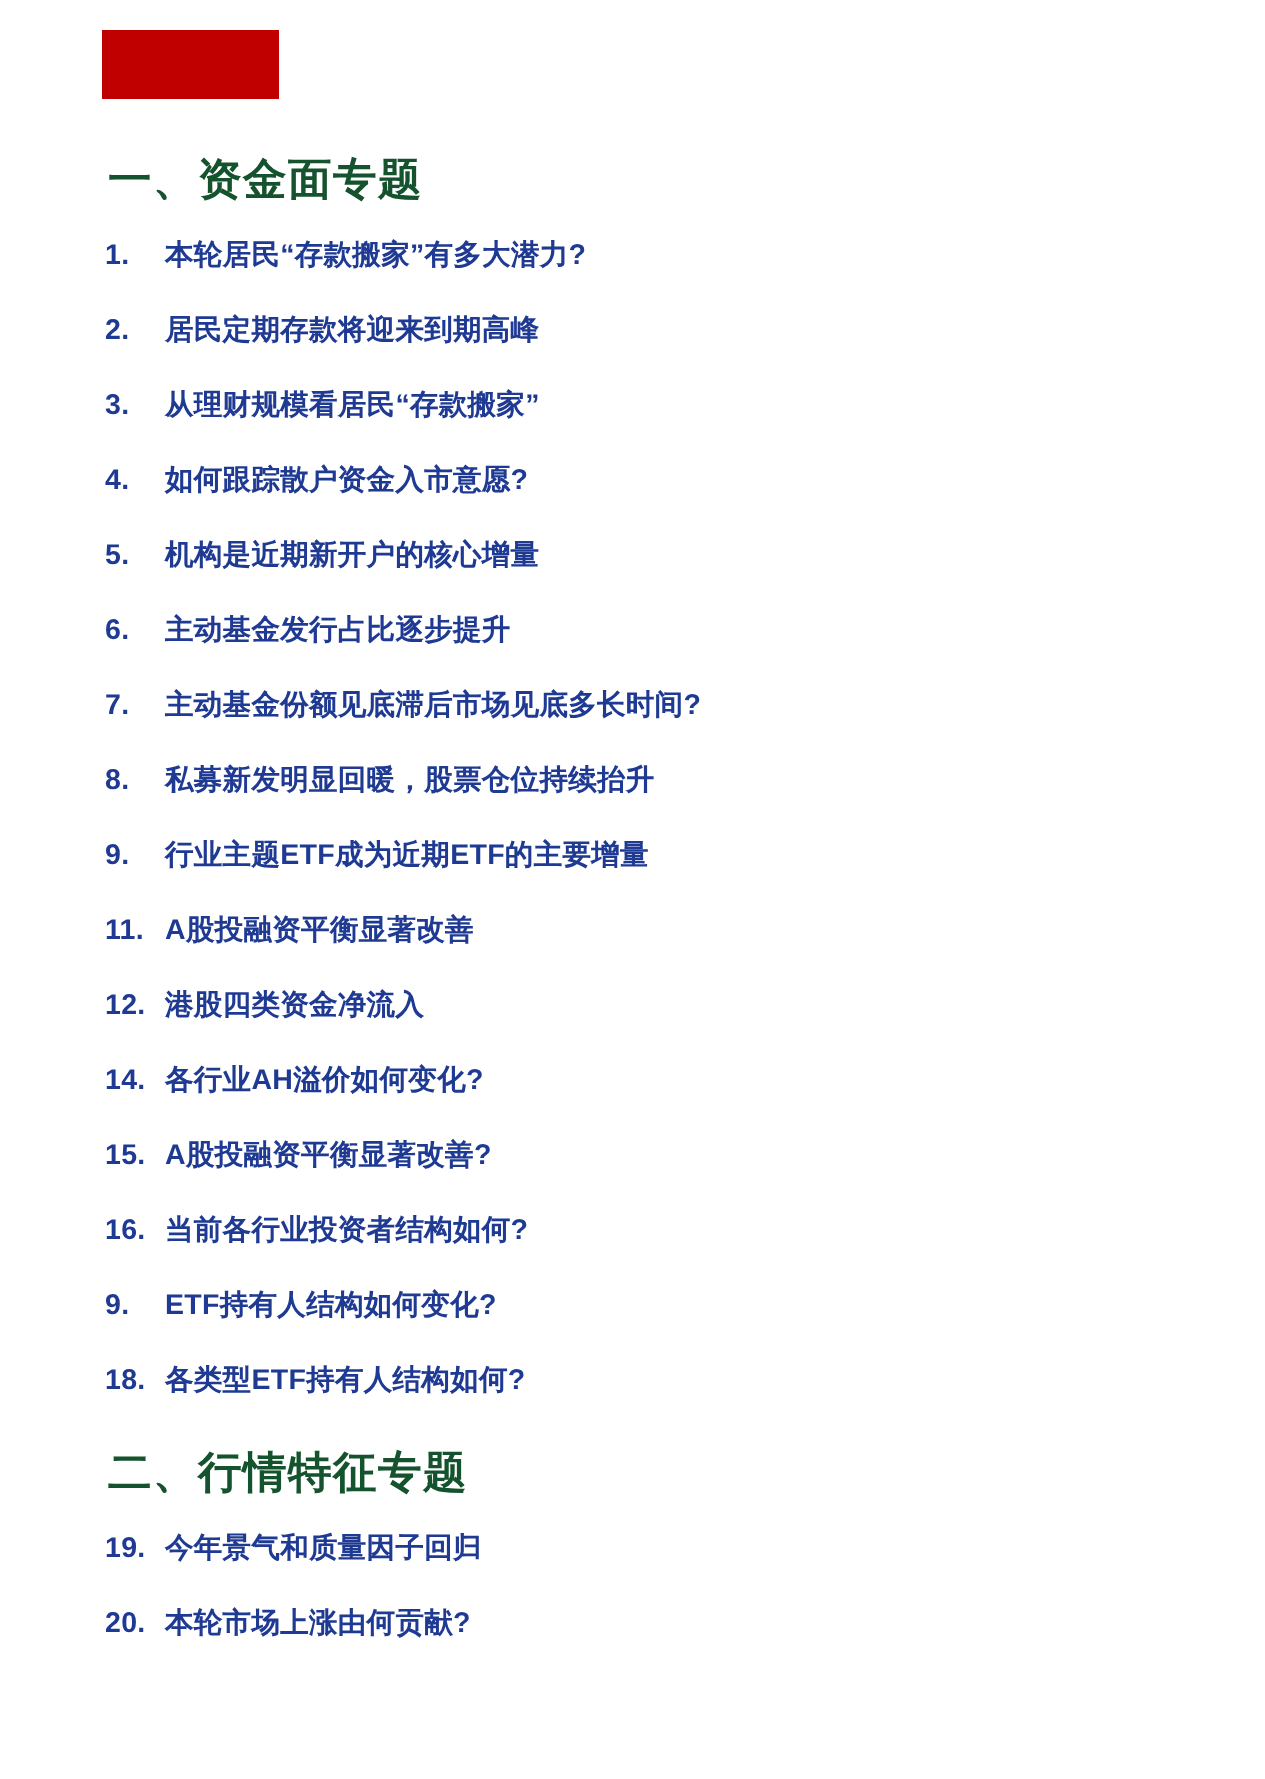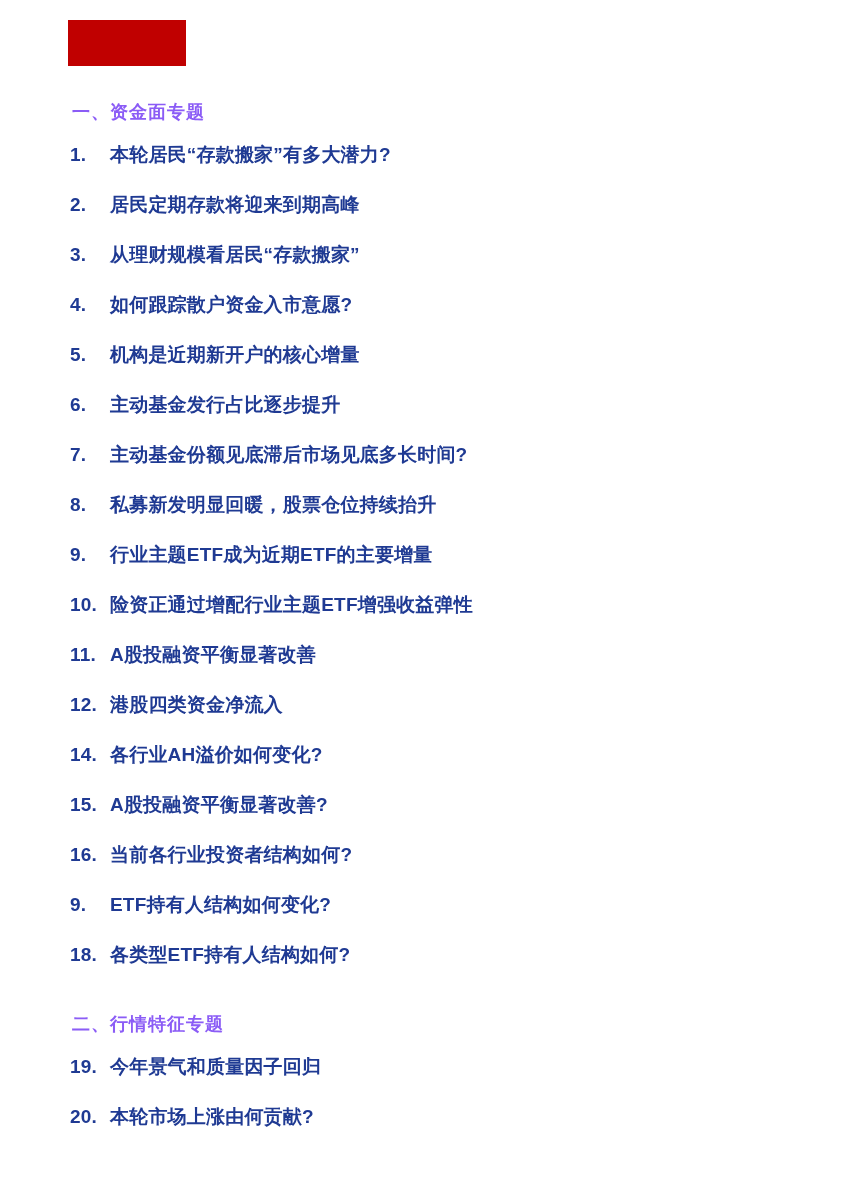--- a/index.html
+++ b/index.html
@@ -43,23 +43,23 @@
     font-weight: bold;
     color: #c00000;
     letter-spacing: 2px;
     line-height: 52px;
     padding-left: 4px;
     -webkit-text-stroke: 0.6px #c00000;
   }
   
   .section-head {
     margin: 34px 0 6px 72px;
-    font-size: 18px;
+    font-size: 29px;
     font-weight: bold;
-    color: #8b5cf6;
+    color: #14532d;
     letter-spacing: 1px;
     font-family: Liberation Serif, serif;
   }
   .toc-list {
     margin: 0;
     padding: 0;
     list-style: none;
   }
   .toc-item {
     display: flex;
@@ -75,21 +75,21 @@
   .toc-item .idx {
     width: 40px;
     flex: 0 0 40px;
     text-align: left;
     color: #1f3a93;
   }
   .toc-item .label {
     flex: 1 1 auto;
   }
   .section-2 {
-    margin-top: 32px;
+    margin-top: 16px;
   }
 </style>
 </head>
 <body>
 
 <div class="page">
 
   <div class="title-block">
     <div class="title-underline"></div>
     <div class="title-text">目录</div>
@@ -128,24 +128,20 @@
     </li>
     <li class="toc-item">
       <span class="idx">8.</span>
       <span class="label">私募新发明显回暖，股票仓位持续抬升</span>
     </li>
     <li class="toc-item">
       <span class="idx">9.</span>
       <span class="label">行业主题ETF成为近期ETF的主要增量</span>
     </li>
     <li class="toc-item">
-      <span class="idx">10.</span>
-      <span class="label">险资正通过增配行业主题ETF增强收益弹性</span>
-    </li>
-    <li class="toc-item">
       <span class="idx">11.</span>
       <span class="label">A股投融资平衡显著改善</span>
     </li>
     <li class="toc-item">
       <span class="idx">12.</span>
       <span class="label">港股四类资金净流入</span>
     </li>
     <li class="toc-item">
       <span class="idx">14.</span>
       <span class="label">各行业AH溢价如何变化?</span>

